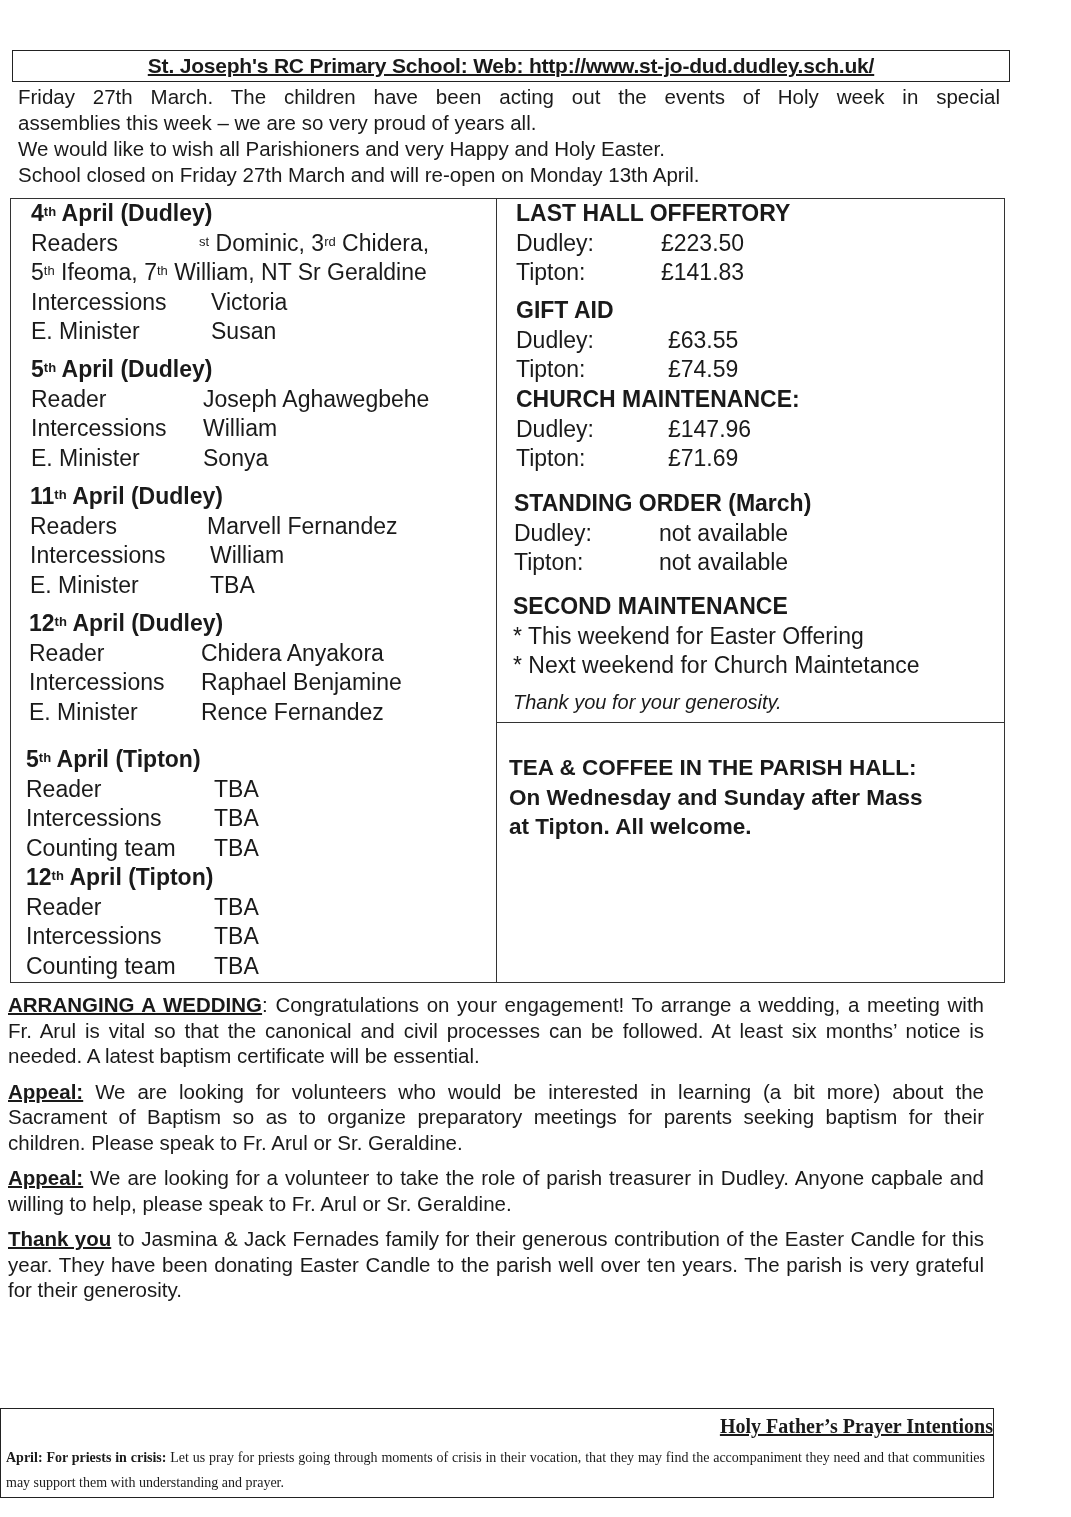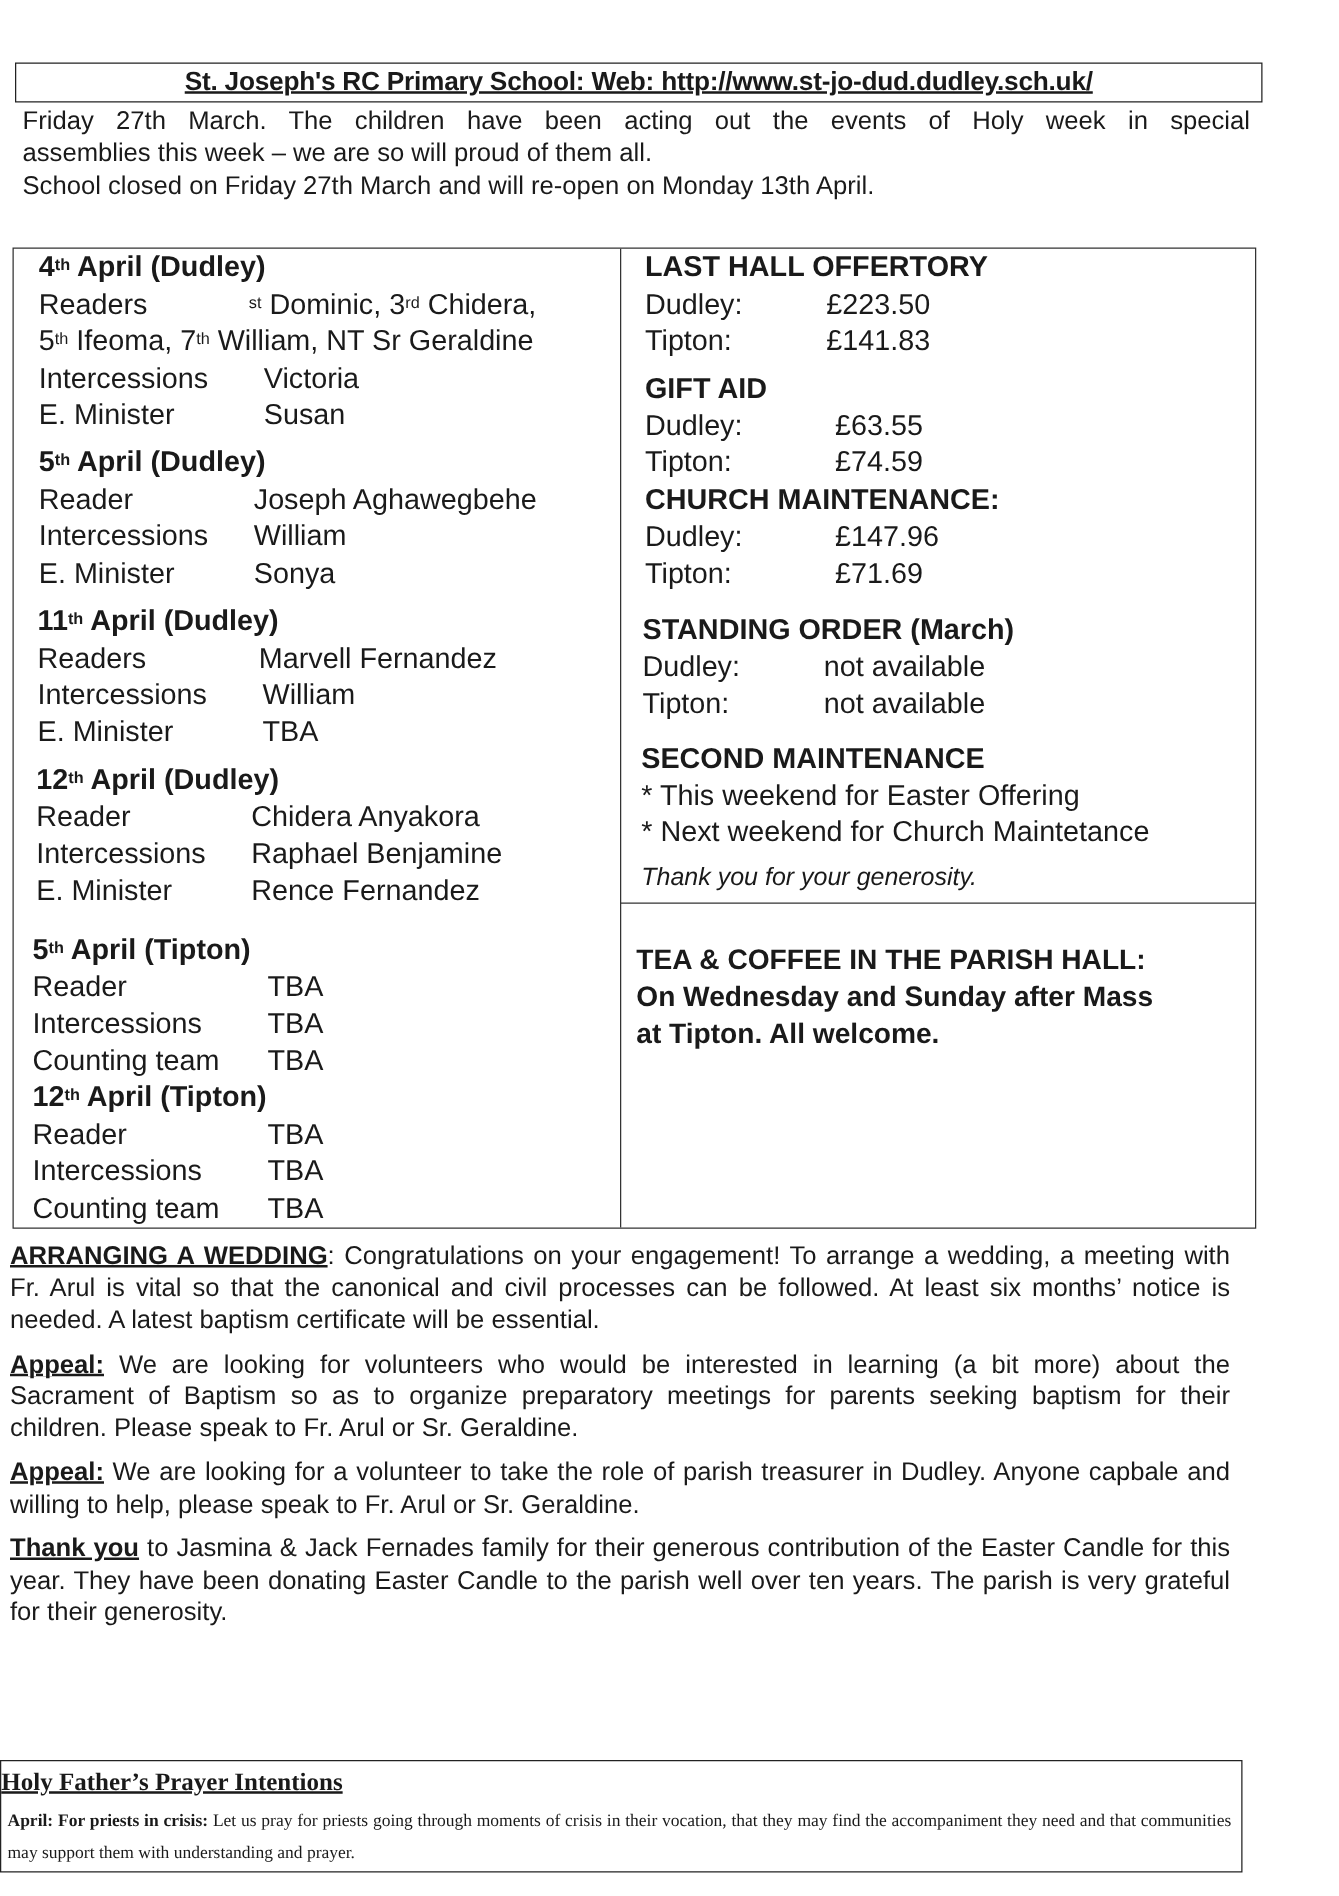--- a/index.html
+++ b/index.html
@@ -31,35 +31,36 @@
   .r-row .k { width: 145px; display: inline-block; }
   .thanks { font-weight: normal; font-style: italic; font-size: 20px; line-height: 29.5px; }
   .tea { font-weight: bold; font-size: 22.5px; line-height: 29.5px; }
 
   .notices { left: 8px; top: 992px; width: 976px; font-size: 20.5px; line-height: 25.5px; }
   .notice { margin: 0 0 10px 0; text-align: justify; }
   .notice .lbl { font-weight: bold; text-decoration: underline; text-decoration-thickness: 2px; }
 
   .prayer-box { left: 0px; top: 1408px; width: 994px; height: 90px; border: 1.5px solid #222; box-sizing: border-box;
                 font-family: "Liberation Serif", serif; }
-  .prayer-title { position: absolute; left: 0; right: 0; top: 6px; text-align: left; font-weight: bold;
+  .prayer-title { position: absolute; left: 0; right: 0; top: 6px; text-align: right; font-weight: bold;
                   font-size: 20px; text-decoration: underline; }
   .prayer-body { position: absolute; left: 5px; right: 8px; top: 36px; font-size: 14px; line-height: 25px; text-align: justify; }
   .prayer-body .lbl { font-weight: bold; }
 </style>
 </head>
 <body>
 
 <div class="abs hdr-box">
   <div class="hdr-title">St. Joseph's RC Primary School: Web: http://www.st-jo-dud.dudley.sch.uk/</div>
 </div>
 
 <div class="abs intro">
   <p class="just">Friday 27th March. The children have been acting out the events of Holy week in special</p>
-  <p>assemblies this week – we are so will proud of them all.</p>
+  <p>assemblies this week – we are so very proud of years all.</p>
+  <p>We would like to wish all Parishioners and very Happy and Holy Easter.</p>
   <p>School closed on Friday 27th March and will re-open on Monday 13th April.</p>
 </div>
 
 <div class="abs grid">
   <div class="vdiv"></div>
   <div class="hdiv"></div>
 
   <div class="col-left">
 
     <div class="sec" style="position:absolute; top:0; left:0;">

